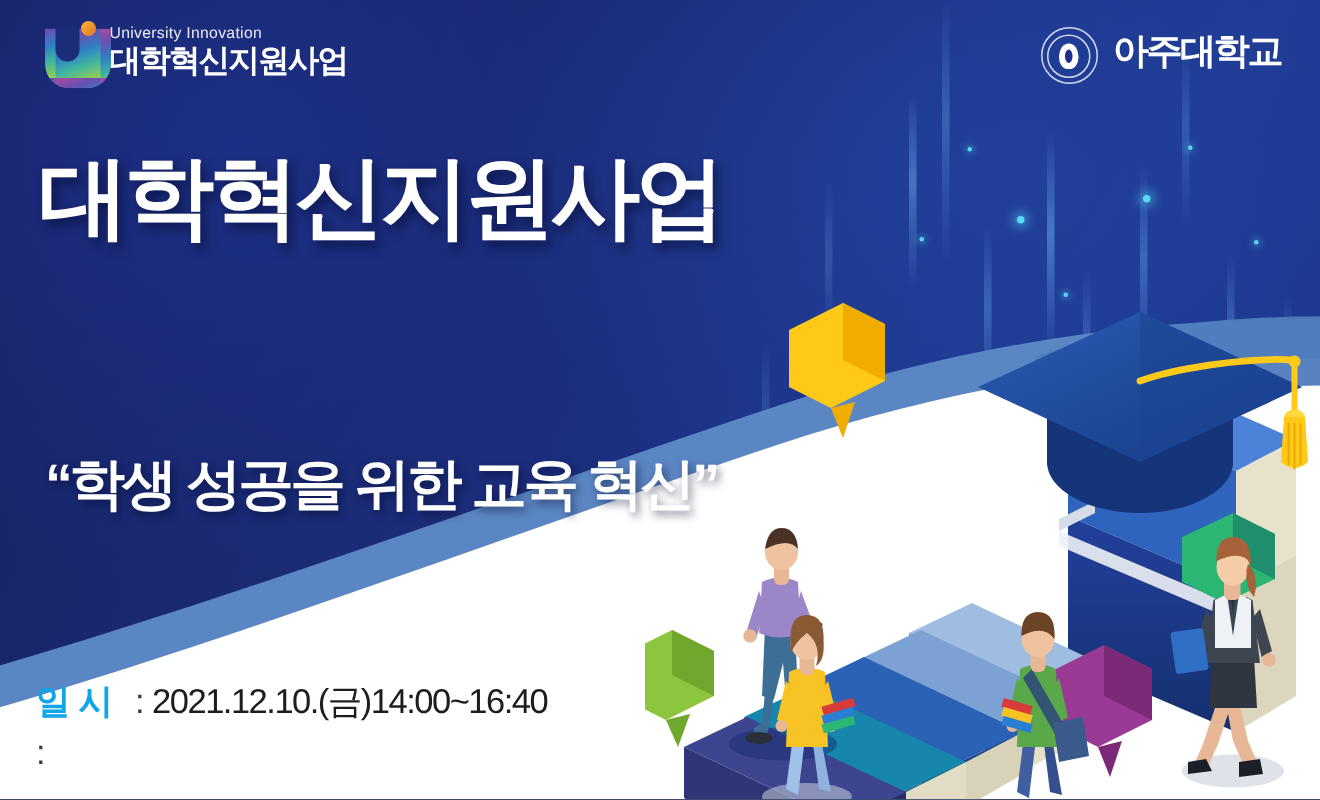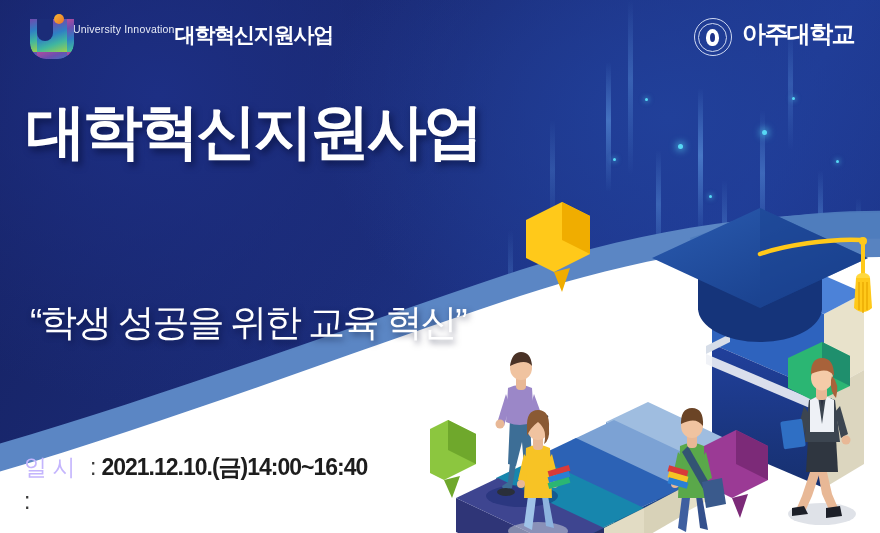--- a/index.html
+++ b/index.html
@@ -33,48 +33,48 @@
     position:absolute;left:0;top:5px;width:30px;height:33px;
     border:7px solid transparent;border-top:none;
     border-radius:0 0 16px 16px;
     background:linear-gradient(160deg,#b14b9e 0%,#6b4fb0 22%,#2f7fc4 48%,#3fb6a0 72%,#9fd04a 100%);
     -webkit-mask:linear-gradient(#000 0 0) content-box,linear-gradient(#000 0 0);
   }
   .ui-mark .u-inner{position:absolute;left:7px;top:5px;width:16px;height:22px;
     border-radius:0 0 9px 9px;background:#1b2c78;}
   .ui-mark .u-dot{position:absolute;right:0;top:0;width:10px;height:10px;border-radius:50%;
     background:linear-gradient(135deg,#f7b733,#e8742a);}
-  .logo-left .txt{display:flex;line-height:1;}
+  .logo-left .txt{display:flex;flex-direction:column;line-height:1;}
   .logo-left .en{color:#e8ecf7;font-size:10.5px;letter-spacing:.2px;margin-bottom:3px;}
   .logo-left .kr{color:#fff;font-size:21px;font-weight:700;letter-spacing:-1.2px;}
 
   .logo-right{position:absolute;right:26px;top:18px;display:flex;align-items:flex-start;gap:10px;}
   .ajou-seal{width:36px;height:36px;border-radius:50%;border:1.6px solid #cfd9f2;
     display:flex;align-items:center;justify-content:center;position:relative;}
   .ajou-seal::after{content:"";position:absolute;inset:3.5px;border-radius:50%;border:1.4px solid #cfd9f2;}
   .ajou-seal .flame{width:13px;height:17px;border-radius:50% 50% 45% 45%;
     background:#fff;position:relative;z-index:2;}
   .ajou-seal .flame::after{content:"";position:absolute;left:4px;top:4px;width:5px;height:9px;
     border-radius:50%;background:#1d318a;}
   .logo-right .kr{color:#fff;font-size:24px;font-weight:700;letter-spacing:-1.6px;}
 
   
   .title-block{position:absolute;left:26px;top:96px;}
   .t-line{color:#fff;font-weight:700;font-size:60px;line-height:1.19;letter-spacing:-3.2px;
     text-shadow:3px 4px 7px rgba(2,8,40,.55);white-space:nowrap;}
   .t-line.second{padding-left:12px;}
-  .subtitle{position:absolute;left:30px;top:298px;color:#fff;font-weight:400;font-size:37px;
+  .subtitle{position:absolute;left:30px;top:298px;color:#fff;font-weight:700;font-size:37px;
     letter-spacing:-2.2px;text-shadow:2px 3px 6px rgba(2,8,40,.5);white-space:nowrap;}
 
   
   .info{position:absolute;left:24px;top:452px;color:#2b2b2b;}
   .info-row{display:flex;align-items:baseline;margin-bottom:5px;white-space:nowrap;}
-  .info-label{width:66px;font-size:23px;font-weight:400;letter-spacing:-.5px;color:#c4b5fd;}
+  .info-label{width:66px;font-size:23px;font-weight:700;letter-spacing:-.5px;color:#0ea5e9;}
   .info-sep{font-size:23px;font-weight:400;color:#3a3a3a;margin-right:5px;}
-  .info-value{font-size:23px;font-weight:700;letter-spacing:-1px;color:#1d1d1d;text-align:right;}
+  .info-value{font-size:23px;font-weight:400;letter-spacing:-1px;color:#1d1d1d;text-align:right;}
 
   
   .illus{position:absolute;left:430px;top:196px;width:450px;height:337px;}
 </style>
 </head>
 <body>
 
 <div id="poster">
 
   <div class="bg-base"></div>

